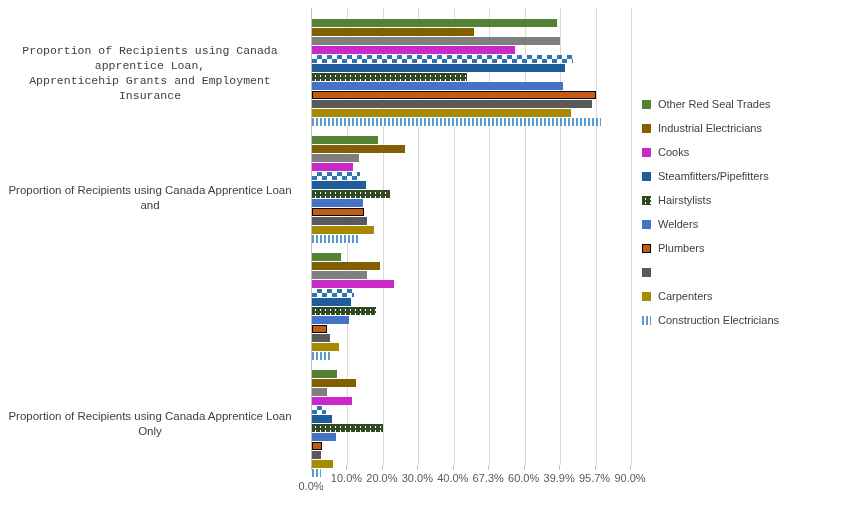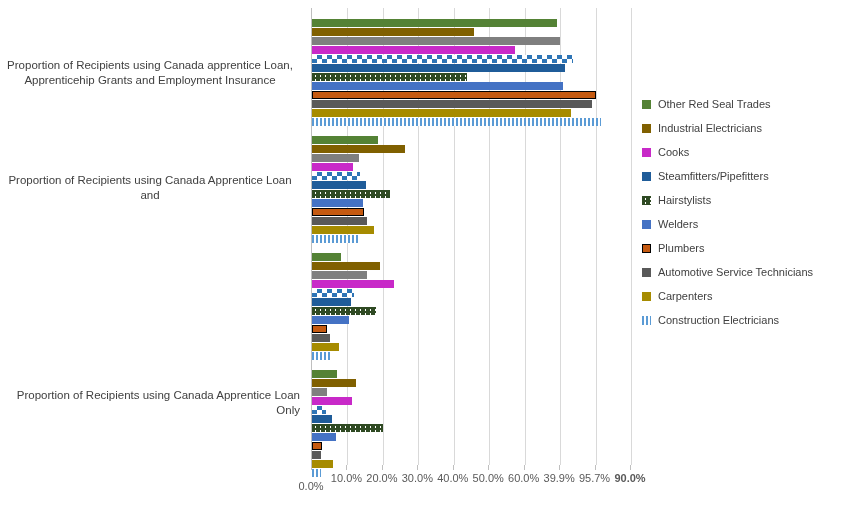--- a/index.html
+++ b/index.html
@@ -45,28 +45,28 @@
     width:9px;height:9px;margin-right:7px;flex:none;box-sizing:border-box;
   }
   .legend-text{font-size:11px;color:#404040;white-space:nowrap;}
 </style>
 </head>
 <body>
 
 <div id="chart-root">
 
   <div class="cat-labels">
-      <div class="cat-label" style="top: 73px;">
+      <div class="cat-label" style="top: 73px; font-family: Liberation Mono, monospace;">
         <div>Proportion of Recipients using Canada apprentice Loan,</div>
         <div>Apprenticehip Grants and Employment Insurance</div>
       </div>
-      <div class="cat-label" style="top: 188px;">
+      <div class="cat-label" style="top: 198px;">
         <div>Proportion of Recipients using Canada Apprentice Loan and</div>
       </div>
-      <div class="cat-label" style="top: 403px; text-align: right;">
+      <div class="cat-label" style="top: 424px;">
         <div>Proportion of Recipients using Canada Apprentice Loan Only</div>
       </div>
     </div>
 
   <div class="plot">
     <div class="axis-line"></div>
     <div class="gridlines">
         <div class="gridline" style="left: 35.4444px;"></div>
         <div class="gridline" style="left: 70.8889px;"></div>
         <div class="gridline" style="left: 106.333px;"></div>
@@ -150,29 +150,29 @@
       <div class="xlabel" style="left: 0px; margin-top: 8px;">0.0%</div>
       <div class="tick" style="left: 35.4444px;"></div>
       <div class="xlabel" style="left: 35.4444px;">10.0%</div>
       <div class="tick" style="left: 70.8889px;"></div>
       <div class="xlabel" style="left: 70.8889px;">20.0%</div>
       <div class="tick" style="left: 106.333px;"></div>
       <div class="xlabel" style="left: 106.333px;">30.0%</div>
       <div class="tick" style="left: 141.778px;"></div>
       <div class="xlabel" style="left: 141.778px;">40.0%</div>
       <div class="tick" style="left: 177.222px;"></div>
-      <div class="xlabel" style="left: 177.222px;">50.0%</div>
+      <div class="xlabel" style="left: 177.222px;">67.3%</div>
       <div class="tick" style="left: 212.667px;"></div>
       <div class="xlabel" style="left: 212.667px;">60.0%</div>
       <div class="tick" style="left: 248.111px;"></div>
       <div class="xlabel" style="left: 248.111px;">39.9%</div>
       <div class="tick" style="left: 283.556px;"></div>
       <div class="xlabel" style="left: 283.556px;">95.7%</div>
       <div class="tick" style="left: 319px;"></div>
-      <div class="xlabel" style="left: 319px; font-weight: bold;">90.0%</div>
+      <div class="xlabel" style="left: 319px;">90.0%</div>
     </div>
 
   <div class="legend">
       <div class="legend-item">
         <div class="legend-swatch" style="position: relative; background: rgb(84, 130, 53);"></div>
         <div class="legend-text">Other Red Seal Trades</div>
       </div>
       <div class="legend-item">
         <div class="legend-swatch" style="position: relative; background: rgb(128, 96, 0);"></div>
         <div class="legend-text">Industrial Electricians</div>
@@ -194,21 +194,20 @@
       <div class="legend-item">
         <div class="legend-swatch" style="position: relative; background: rgb(68, 114, 196);"></div>
         <div class="legend-text">Welders</div>
       </div>
       <div class="legend-item">
         <div class="legend-swatch" style="position: relative; background: rgb(197, 90, 17); border: 1px solid rgb(0, 0, 0);"></div>
         <div class="legend-text">Plumbers</div>
       </div>
       <div class="legend-item">
         <div class="legend-swatch" style="position: relative; background: rgb(89, 89, 89);"></div>
-        <div class="legend-text">Automotive Service Technicians</div>
       </div>
       <div class="legend-item">
         <div class="legend-swatch" style="position: relative; background: rgb(166, 139, 0);"></div>
         <div class="legend-text">Carpenters</div>
       </div>
       <div class="legend-item">
         <div class="legend-swatch" style="position: relative; background: repeating-linear-gradient(90deg, rgb(91, 155, 213) 0px, rgb(91, 155, 213) 2px, rgb(255, 255, 255) 2px, rgb(255, 255, 255) 4px);"></div>
         <div class="legend-text">Construction Electricians</div>
       </div>
     </div>

